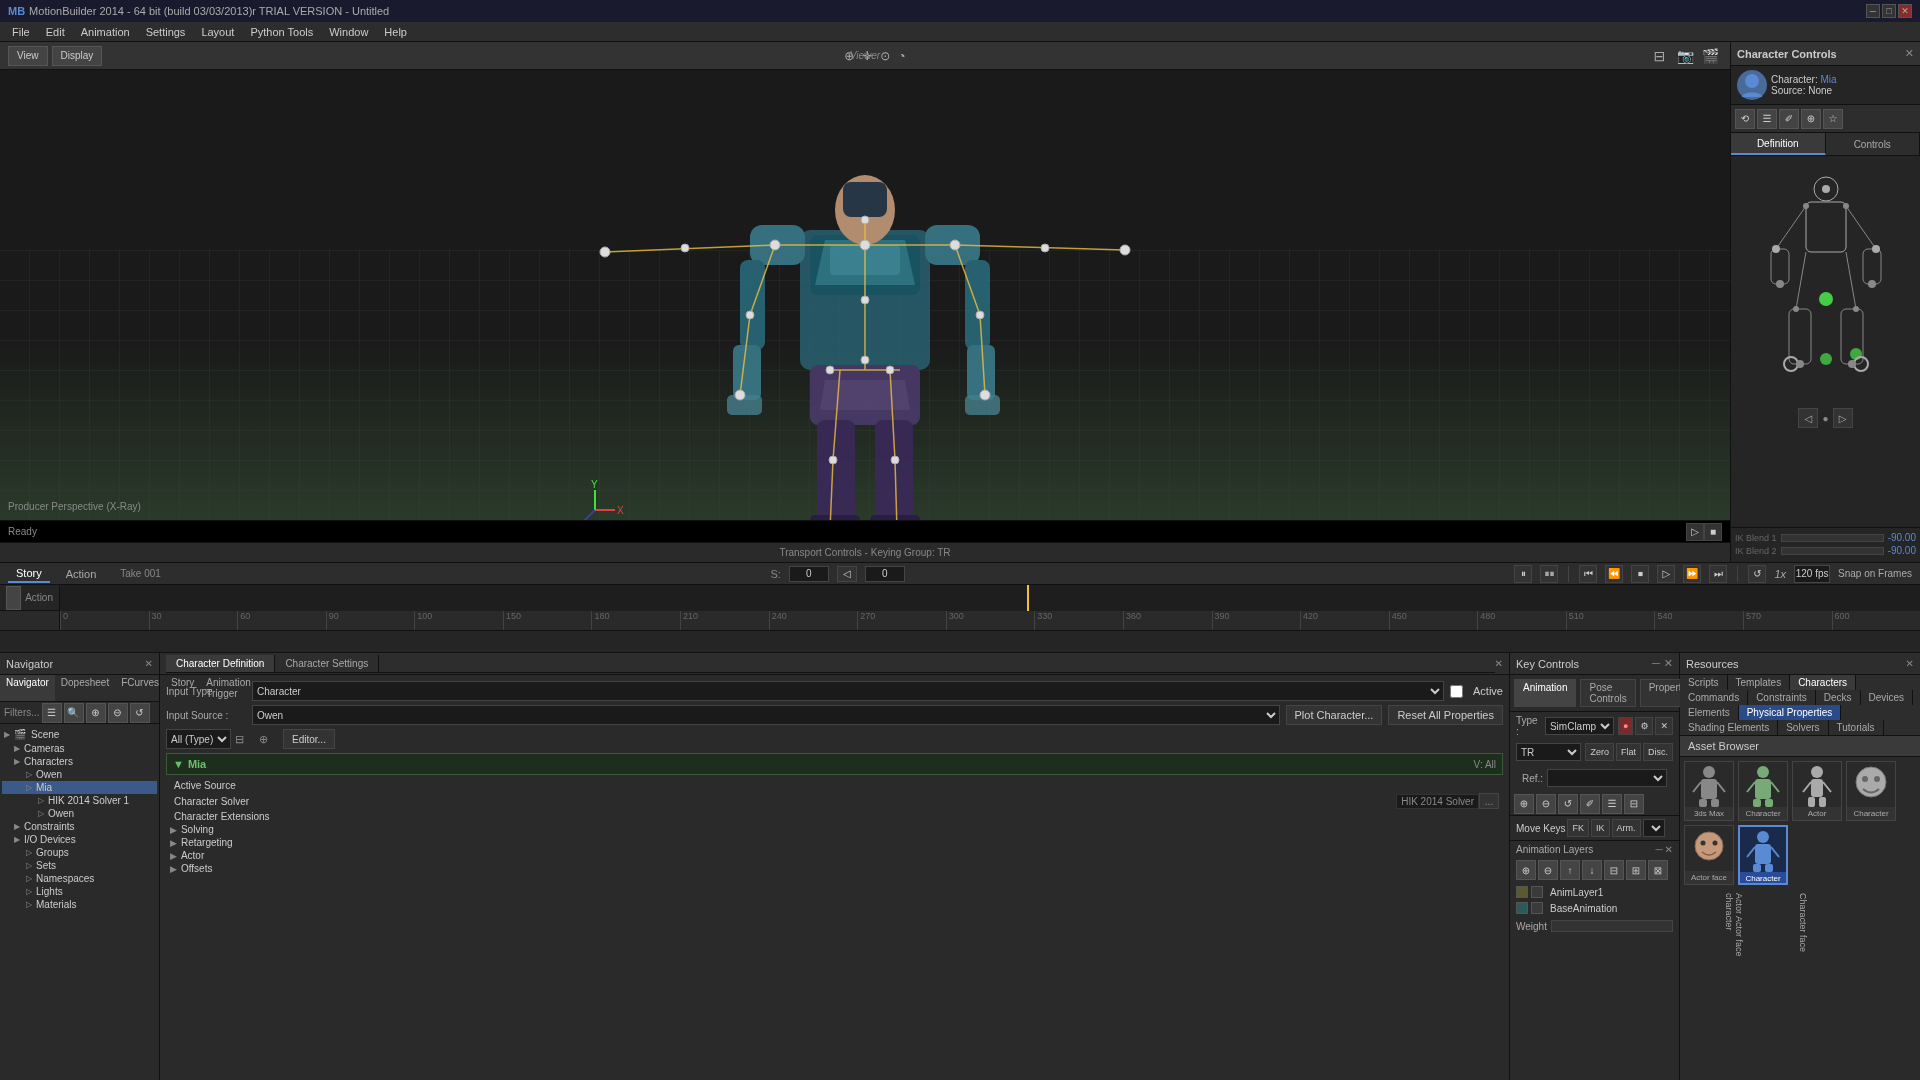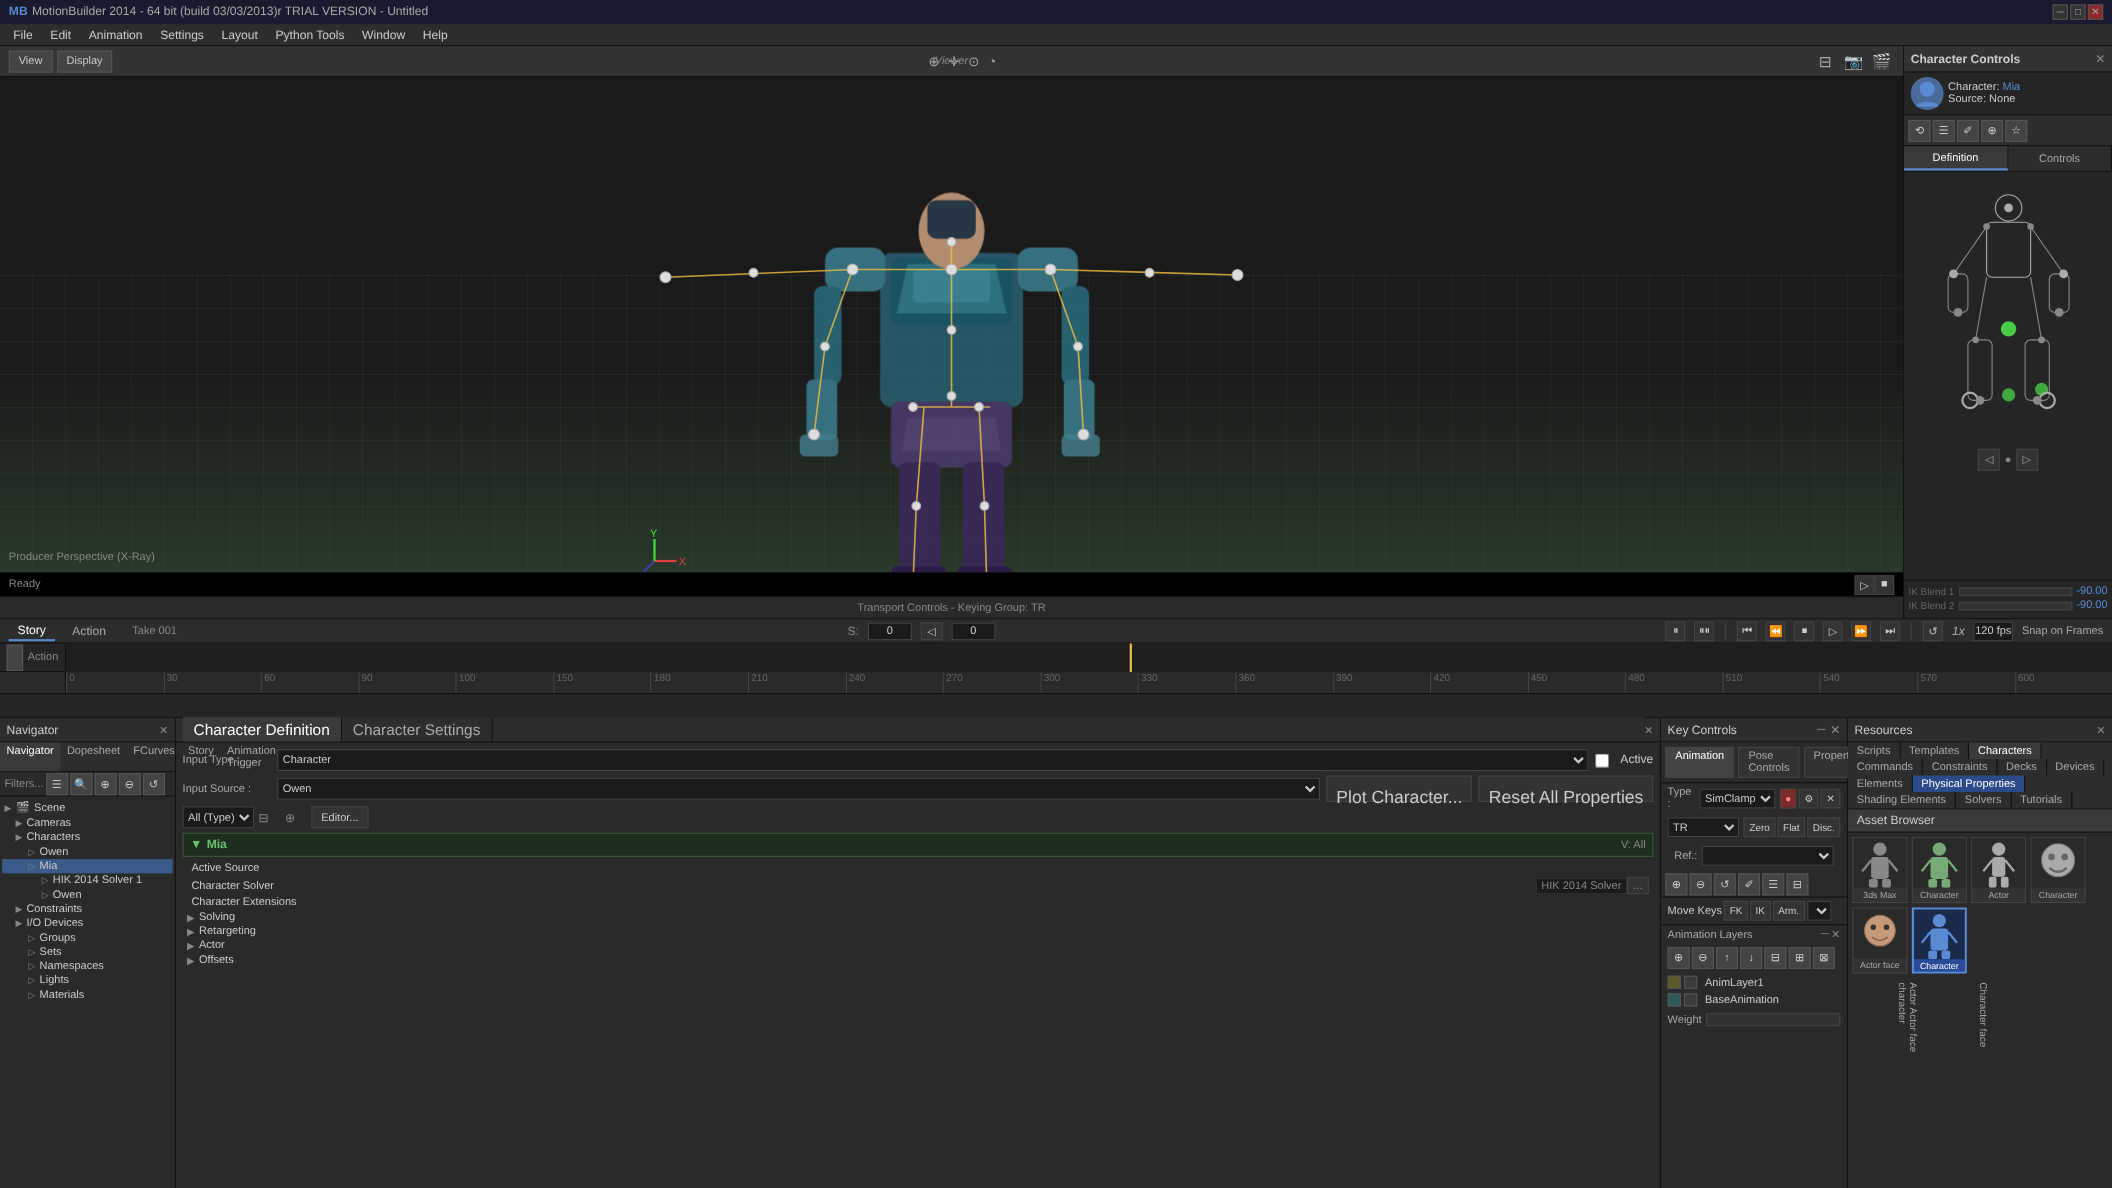--- a/index.html
+++ b/index.html
@@ -73,21 +73,21 @@
     .tree-item { display: flex; align-items: center; padding: 1px 2px; cursor: pointer; font-size: 10px; color: #ccc; }
     .tree-item.selected { background: #3a5a8a; }
     .tree-indent { padding-left: 12px; }
     .tree-indent2 { padding-left: 24px; }
     .tree-indent3 { padding-left: 36px; }
     .tree-arrow { width: 10px; font-size: 8px; color: #888; }
     .tree-icon { width: 14px; height: 14px; margin-right: 3px; display: inline-flex; align-items: center; justify-content: center; }
     .char-def-row { display: flex; align-items: center; gap: 6px; }
     .char-def-label { color: #aaa; font-size: 10px; width: 80px; }
     .char-def-select { background: #1a1a1a; border: 1px solid #444; color: #ccc; height: 20px; flex: 1; font-size: 10px; }
-    .char-def-btn { background: #333; border: 1px solid #444; color: #ccc; height: 20px; padding: 11px 8px; cursor: pointer; font-size: 16px; }
+    .char-def-btn { background: #333; border: 1px solid #444; color: #ccc; height: 20px; padding: 1px 8px; cursor: pointer; font-size: 11px; }
     .char-def-checkbox { margin-right: 4px; }
     .type-row { display: flex; align-items: center; gap: 4px; }
     .all-type-select { background: #1a1a1a; border: 1px solid #444; color: #ccc; height: 20px; font-size: 10px; }
     .editor-btn { background: #333; border: 1px solid #444; color: #ccc; height: 20px; padding: 0 8px; cursor: pointer; font-size: 10px; }
     .mia-block { background: #1e2e1e; border: 1px solid #3a5a3a; padding: 4px 6px; }
     .mia-header { display: flex; justify-content: space-between; align-items: center; }
     .property-list { flex: 1; }
     .property-item { display: flex; align-items: center; padding: 1px 4px; font-size: 10px; color: #ccc; cursor: pointer; }
     .property-arrow { color: #888; margin-right: 4px; font-size: 9px; }
     .key-ctrl-tabs { display: flex; padding: 4px; gap: 4px; border-bottom: 1px solid #111; background: #2a2a2a; }
@@ -116,21 +116,21 @@
     
     .asset-browser-label { background: #3a3a3a; padding: 4px 8px; font-size: 11px; color: #ccc; border-bottom: 1px solid #111; }
     
     .separator { width: 1px; background: #444; height: 16px; margin: 0 2px; }
     
     .ref-row { display: flex; align-items: center; gap: 4px; padding: 2px 6px; }
     .ref-label { color: #aaa; font-size: 10px; }
     .ref-select { background: #1a1a1a; border: 1px solid #444; color: #ccc; height: 18px; flex: 1; font-size: 10px; }
     
     .char-settings-tab-bar { display: flex; background: #2d2d2d; border-bottom: 1px solid #111; gap: 0; }
-    .char-settings-tab { padding: 3px 10px; color: #aaa; font-size: 14px; cursor: pointer; border-right: 1px solid #111; }
+    .char-settings-tab { padding: 3px 10px; color: #aaa; font-size: 10px; cursor: pointer; border-right: 1px solid #111; }
     .char-settings-tab.active { color: #fff; background: #3a3a3a; }
     
     .bottom-left { display: flex; flex-direction: column; width: 160px; border-right: 1px solid #111; }
     .bottom-center { display: flex; flex-direction: column; flex: 1; border-right: 1px solid #111; }
     .bottom-right { display: flex; flex-direction: column; width: 170px; border-right: 1px solid #111; }
     .bottom-far-right { display: flex; flex-direction: column; width: 240px; }
   </style>
 </head>
 <body>
 

